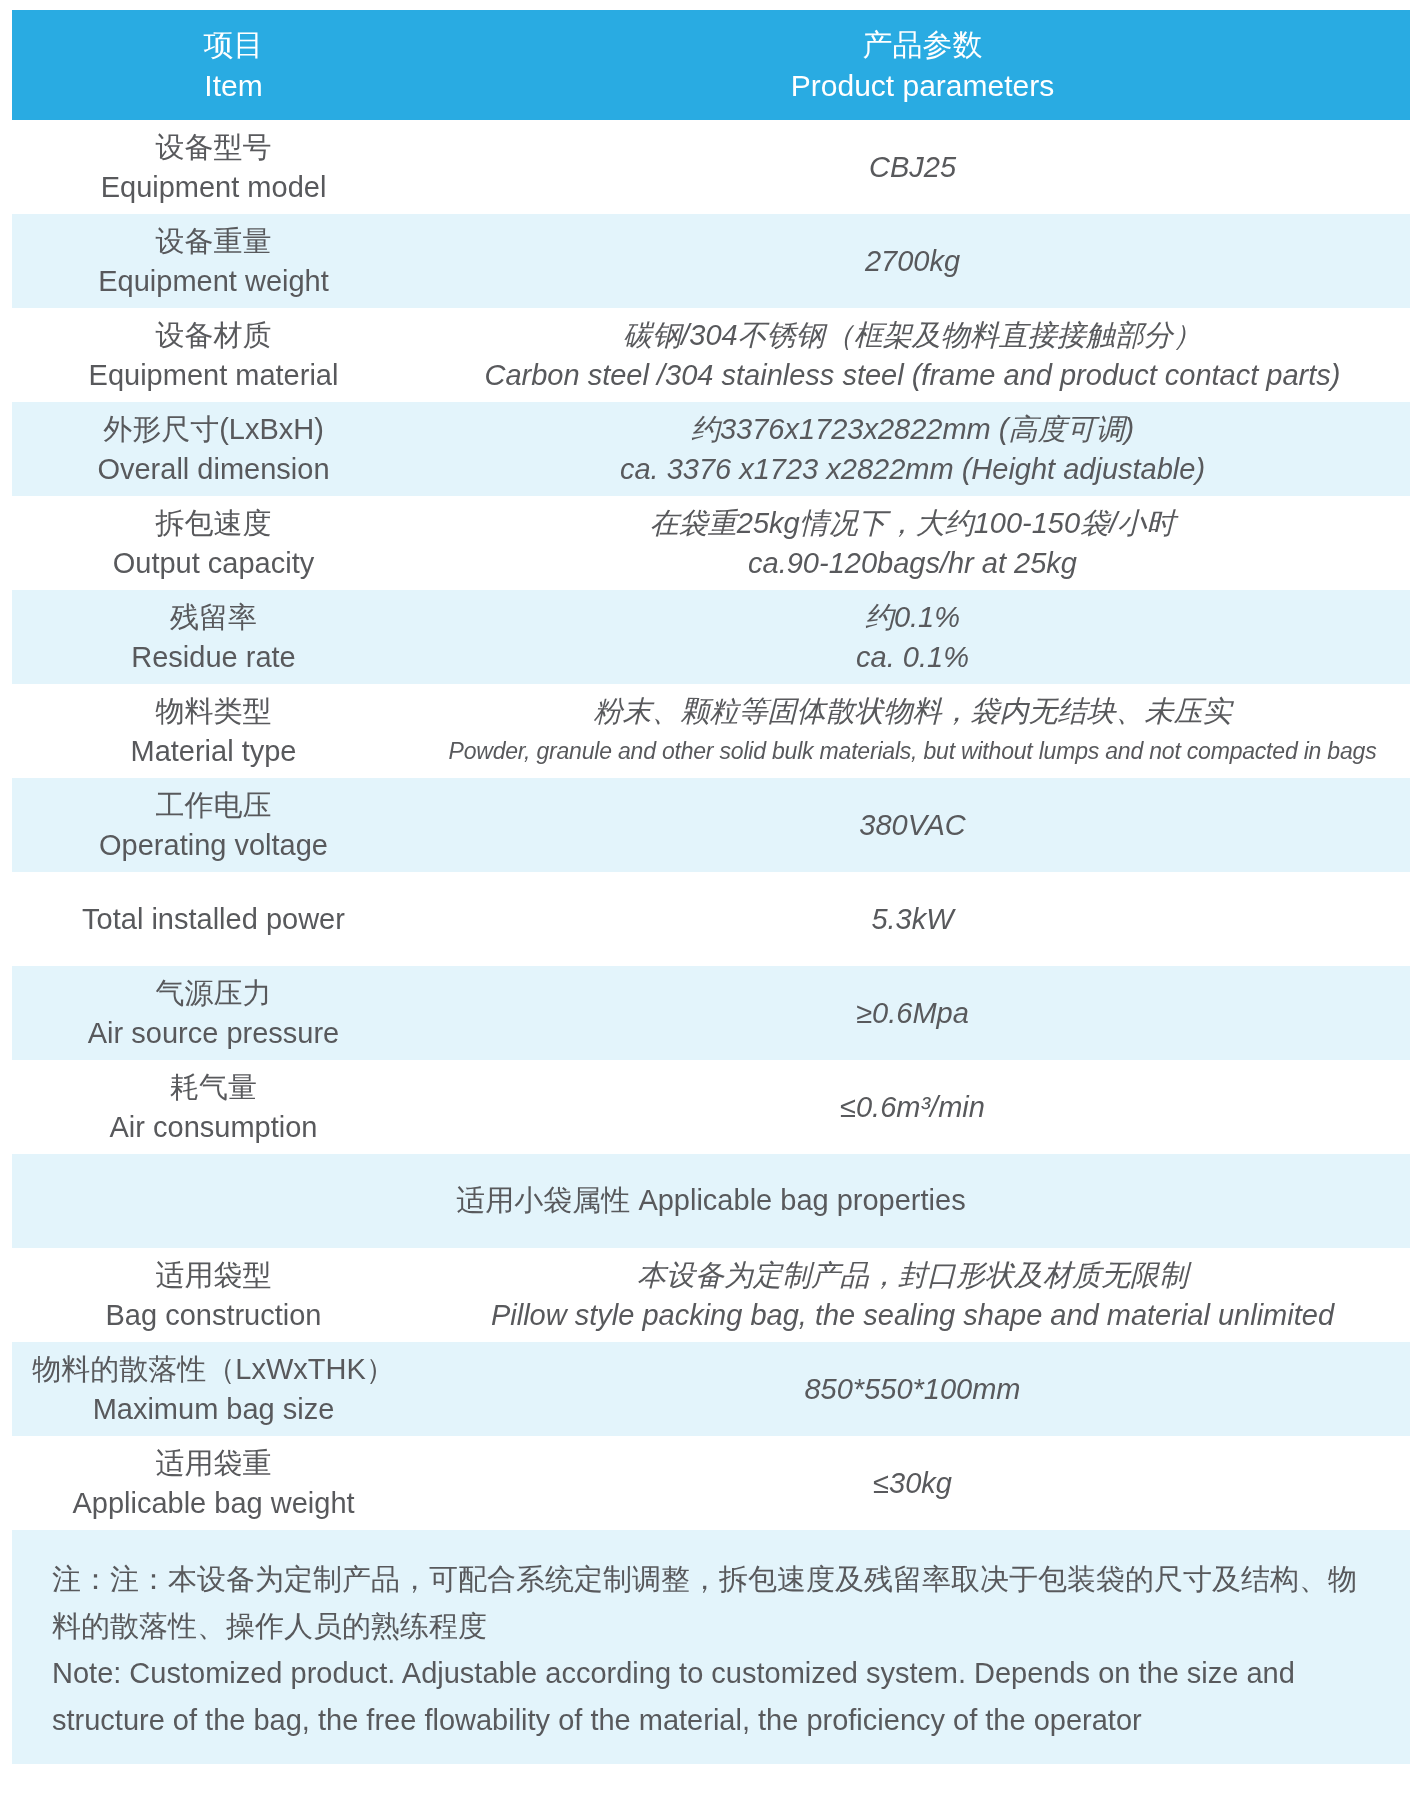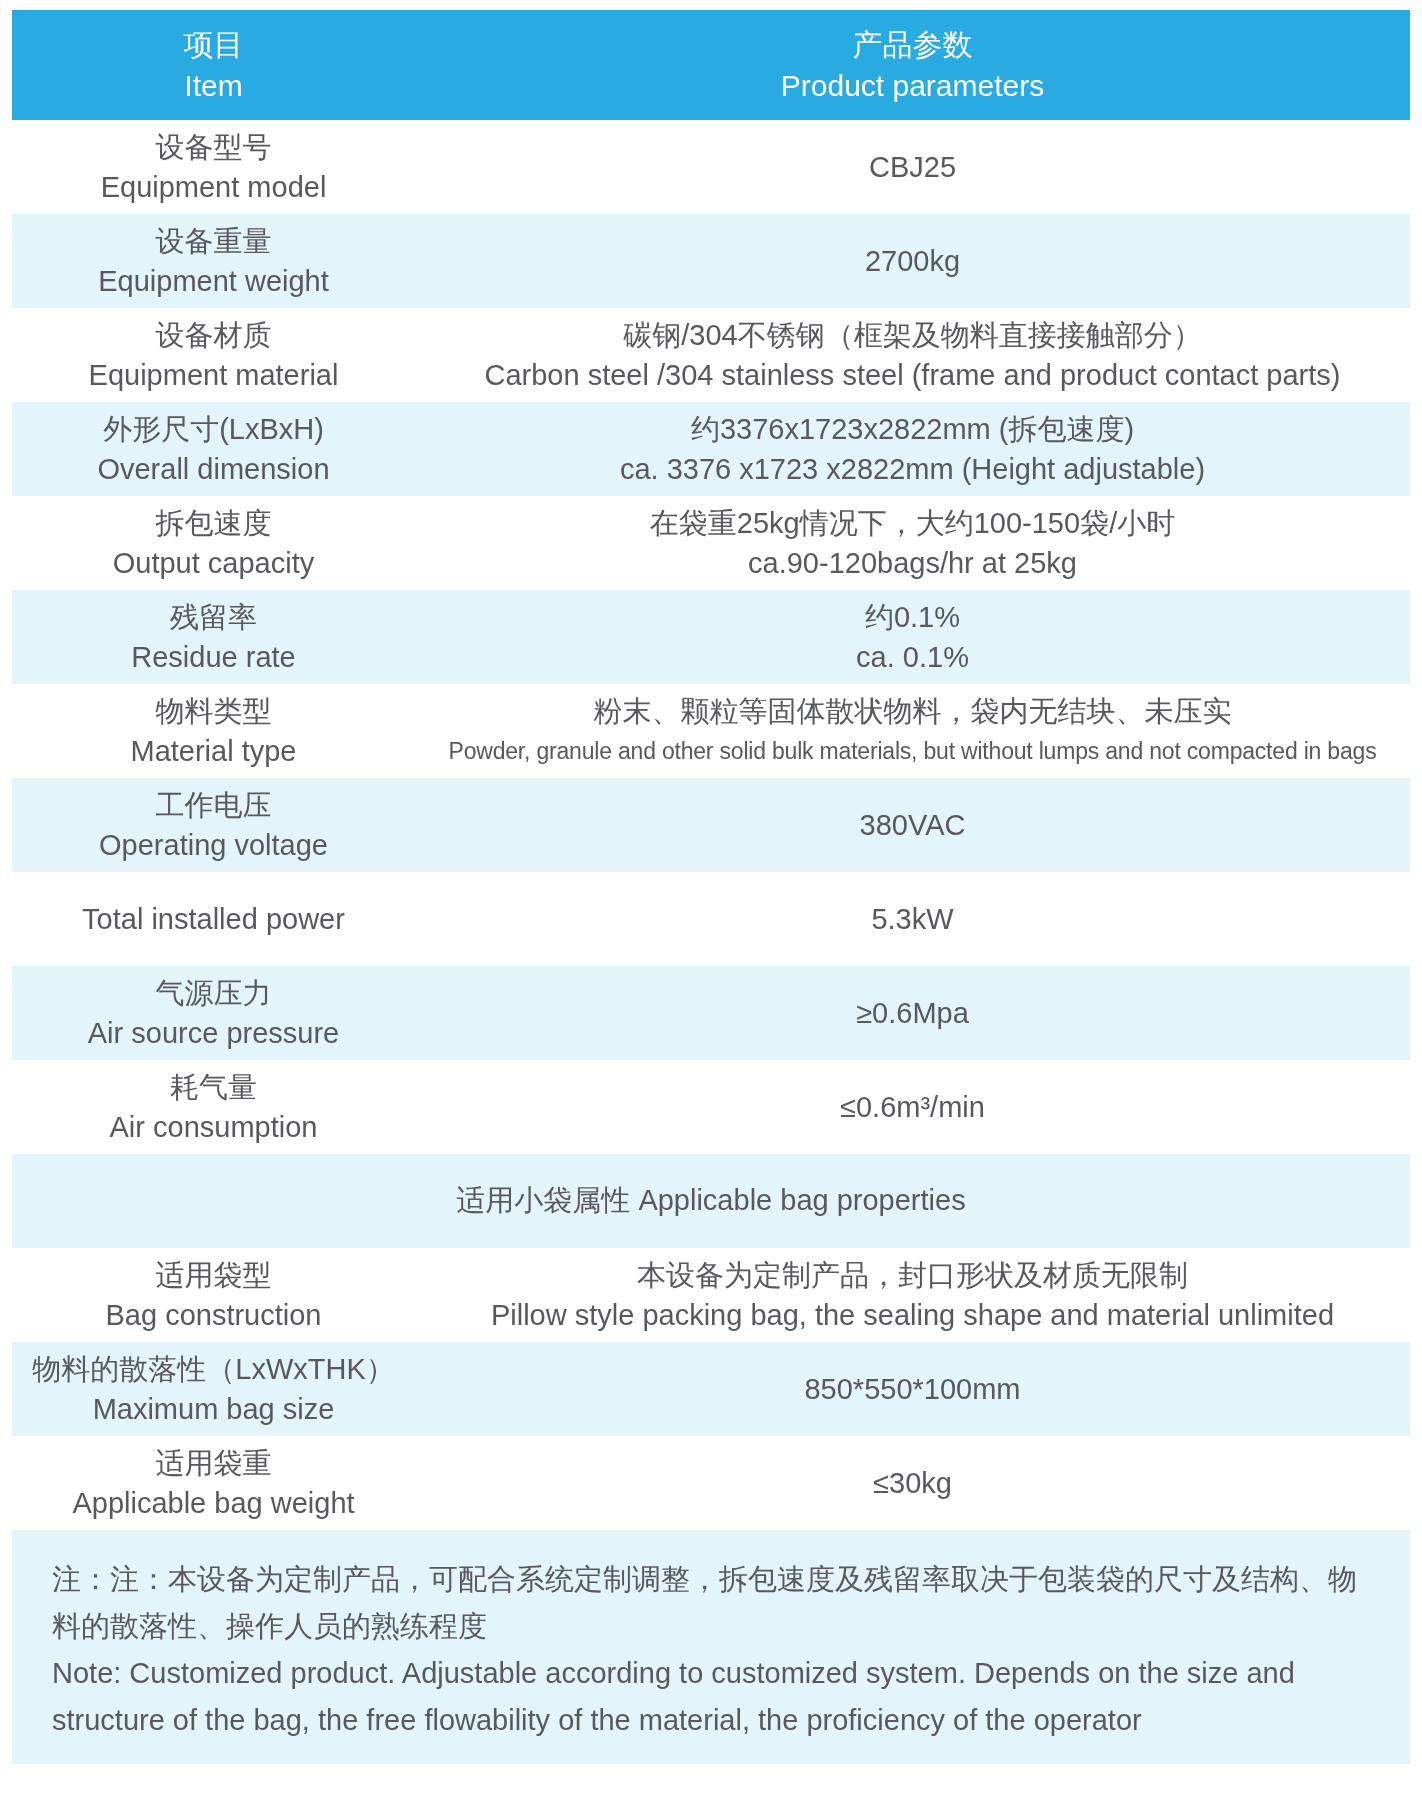--- a/index.html
+++ b/index.html
@@ -25,21 +25,21 @@
     display: flex;
   }
   .th {
     display: flex;
     flex-direction: column;
     justify-content: center;
     text-align: center;
     line-height: 41px;
     font-size: 30px;
   }
-  .th-left { width: 403px; }
+  .th-left { width: 403px; padding-left: 20px; }
   .th-right { flex: 1; }
   .row {
     min-height: 94px;
     display: flex;
   }
   .alt { background: #e3f4fb; }
   .cell-label {
     width: 403px;
     display: flex;
     flex-direction: column;
@@ -49,20 +49,21 @@
     font-size: 29px;
   }
   .cell-value {
     flex: 1;
     display: flex;
     flex-direction: column;
     justify-content: center;
     text-align: center;
     line-height: 40px;
     font-size: 29px;
+    font-style: italic;
   }
   .condensed { font-size: 23px; letter-spacing: -0.2px; }
   .section-row {
     height: 94px;
     display: flex;
     align-items: center;
     justify-content: center;
     text-align: center;
     font-size: 29px;
   }
@@ -122,21 +123,21 @@
       <div>Carbon steel /304 stainless steel (frame and product contact parts)</div>
     </div>
   </div>
 
   <div class="row alt">
     <div class="cell-label">
       <div>外形尺寸(LxBxH)</div>
       <div>Overall dimension</div>
     </div>
     <div class="cell-value">
-      <div>约3376x1723x2822mm (拆包速度)</div>
+      <div>约3376x1723x2822mm (高度可调)</div>
       <div>ca. 3376 x1723 x2822mm (Height adjustable)</div>
     </div>
   </div>
 
   <div class="row">
     <div class="cell-label">
       <div>拆包速度</div>
       <div>Output capacity</div>
     </div>
     <div class="cell-value">

